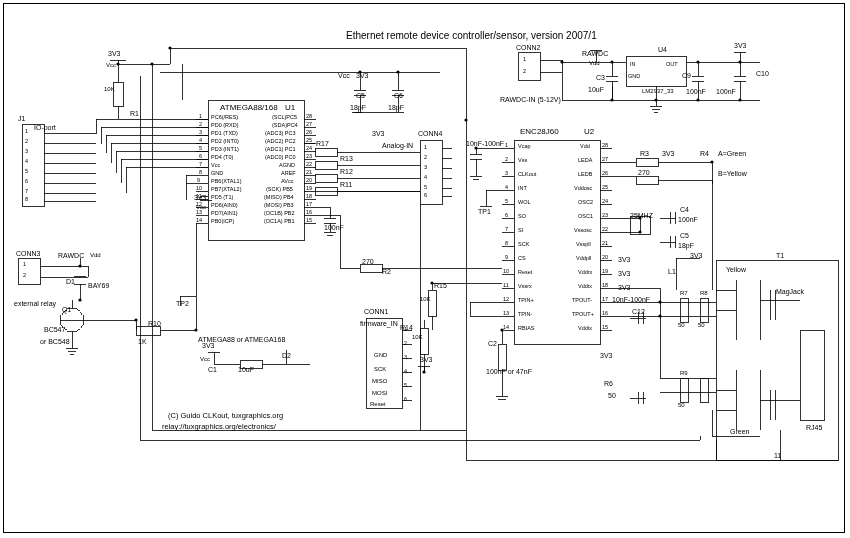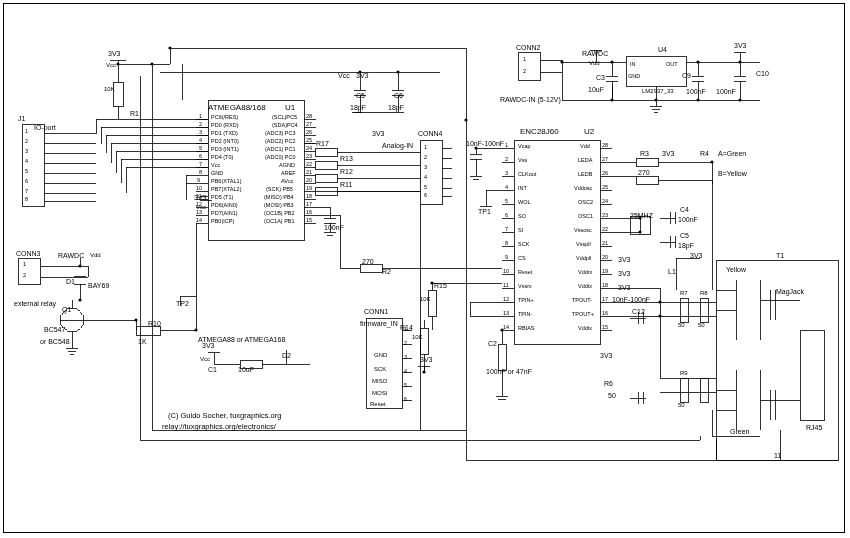--- a/index.html
+++ b/index.html
@@ -23,22 +23,23 @@
   .title{position:absolute;font-size:10px;}
   .credit{position:absolute;font-size:7.5px;}
   svg.ov{position:absolute;left:0;top:0;width:850px;height:538px;pointer-events:none;}
 </style>
 </head>
 <body>
 
 <div id="sheet">
   <div id="frame"></div>
 
-
-  <div class="credit" style="left:168px;top:411px;">(C) Guido Socher, tuxgraphics.org</div>
+  <div class="title" style="left:346px;top:30px;">Ethernet remote device controller/sensor, version 2007/1</div>
+
+  <div class="credit" style="left:168px;top:411px;">(C) Guido CLKout, tuxgraphics.org</div>
   <div class="credit" style="left:162px;top:422px;">relay://tuxgraphics.org/electronics/</div>
 
   <svg class="ov" viewBox="0 0 850 538">
     <g stroke="#000" stroke-width="0.8" fill="none" shape-rendering="crispEdges">
 
       <rect x="22" y="124" width="22" height="82"></rect>
 
       <line x1="44" y1="133" x2="96" y2="133"></line>
       <line x1="44" y1="143" x2="96" y2="143"></line>
       <line x1="44" y1="153" x2="96" y2="153"></line>
@@ -424,21 +425,21 @@
   <div class="t t55" style="left:25px;top:169px;">5</div>
   <div class="t t55" style="left:25px;top:179px;">6</div>
   <div class="t t55" style="left:25px;top:189px;">7</div>
   <div class="t t55" style="left:25px;top:197px;">8</div>
 
   <div class="t t7" style="left:108px;top:50px;">3V3</div>
   <div class="t t6" style="left:106px;top:62px;">Vcc</div>
   <div class="t t6" style="left:104px;top:86px;">10K</div>
   <div class="t t7" style="left:130px;top:110px;">R1</div>
 
-  <div class="t t8" style="left:208px;top:104px;">ATMEGA88/168</div>
+  <div class="t t8" style="left:220px;top:104px;">ATMEGA88/168</div>
   <div class="t t8" style="left:285px;top:104px;">U1</div>
   <div class="t t7" style="left:198px;top:336px;">ATMEGA88 or ATMEGA168</div>
 
   <div class="t t55" style="left:199px;top:114px;">1</div>
   <div class="t t55" style="left:211px;top:115px;">PC6(/RES)</div>
   <div class="t t55" style="left:199px;top:122px;">2</div>
   <div class="t t55" style="left:211px;top:123px;">PD0 (RXD)</div>
   <div class="t t55" style="left:199px;top:130px;">3</div>
   <div class="t t55" style="left:211px;top:131px;">PD1 (TXD)</div>
   <div class="t t55" style="left:199px;top:138px;">4</div>

